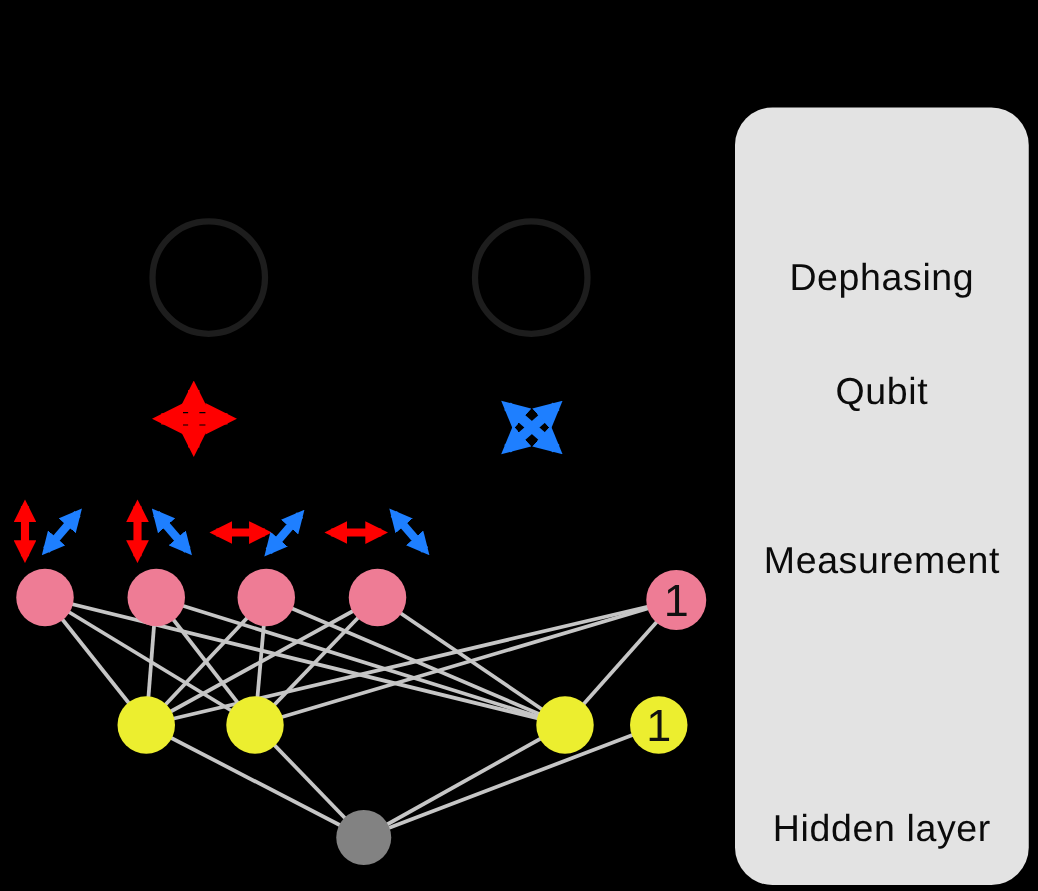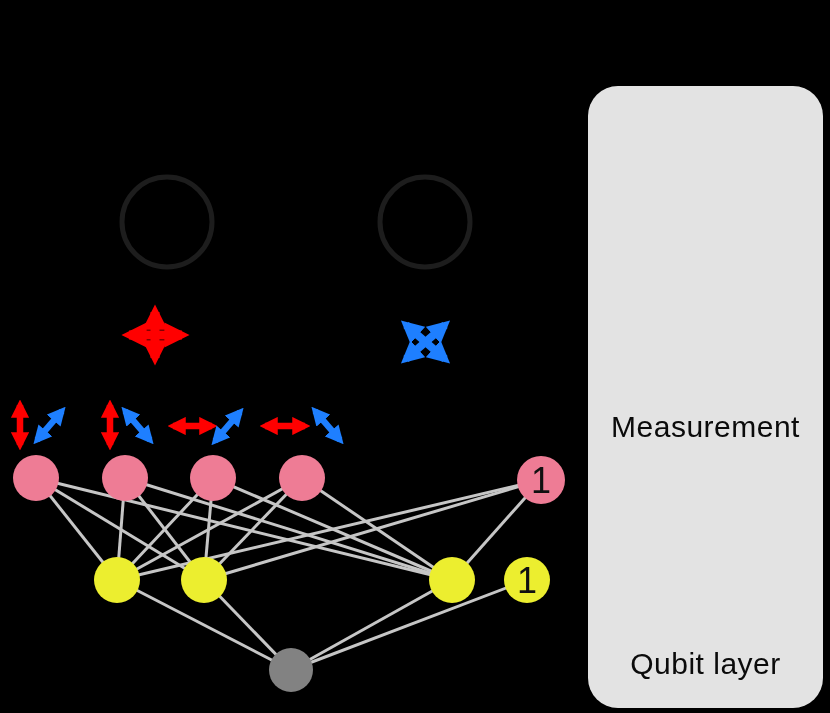--- a/index.html
+++ b/index.html
@@ -10,21 +10,21 @@
   .diagram-svg{position:absolute;left:0;top:0;}
   .legend-panel{
     position:absolute;left:588px;top:86px;width:235px;height:622px;
     background:#E3E3E3;border-radius:30px;
   }
   .legend-label{
     position:absolute;left:0;right:0;text-align:center;
     font-size:30px;line-height:38px;height:38px;color:#0b0b0b;
     letter-spacing:0.5px;
   }
-  .ll-0{top:118px}.ll-1{top:209px}.ll-2{top:322px}
+  .ll-0{top:118px}.ll-1{top:209px}.ll-2{top:344px}
   .ll-3{top:459px}.ll-4{top:559px}
   .bias-num{font-size:36px;fill:#101010;font-family:"Liberation Sans",sans-serif;}
 </style>
 </head>
 <body>
 
 <div class="stage">
 
   <svg class="diagram-svg" width="830" height="713" viewBox="0 0 830 713">
     <defs>
@@ -105,18 +105,20 @@
       <circle cx="204" cy="580" r="23"></circle>
       <circle cx="452" cy="580" r="23"></circle>
       <circle cx="527" cy="580" r="23"></circle>
     </g>
     <text x="527" y="593" text-anchor="middle" class="bias-num">1</text>
 
     <circle cx="291" cy="670" r="22" fill="#828282"></circle>
   </svg>
 
   <div class="legend-panel">
+    <div class="legend-label ll-0">Dephasing</div>
+    <div class="legend-label ll-1">Qubit</div>
     <div class="legend-label ll-2">Measurement</div>
-    <div class="legend-label ll-4">Qubit layer</div>
+    <div class="legend-label ll-4">Hidden layer</div>
 
   </div>
 
 </div>
 
 </body></html>

